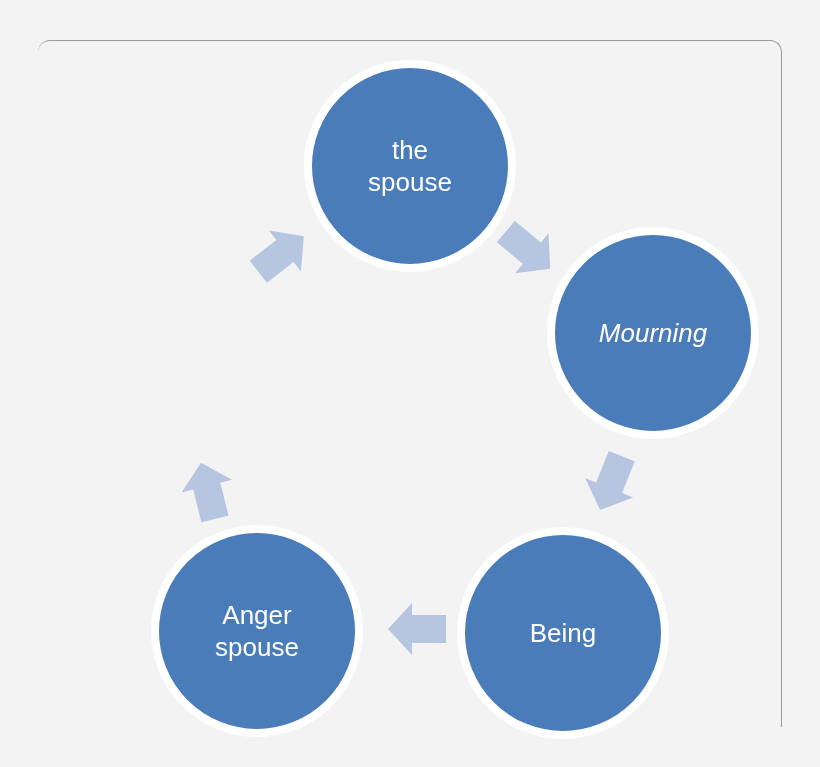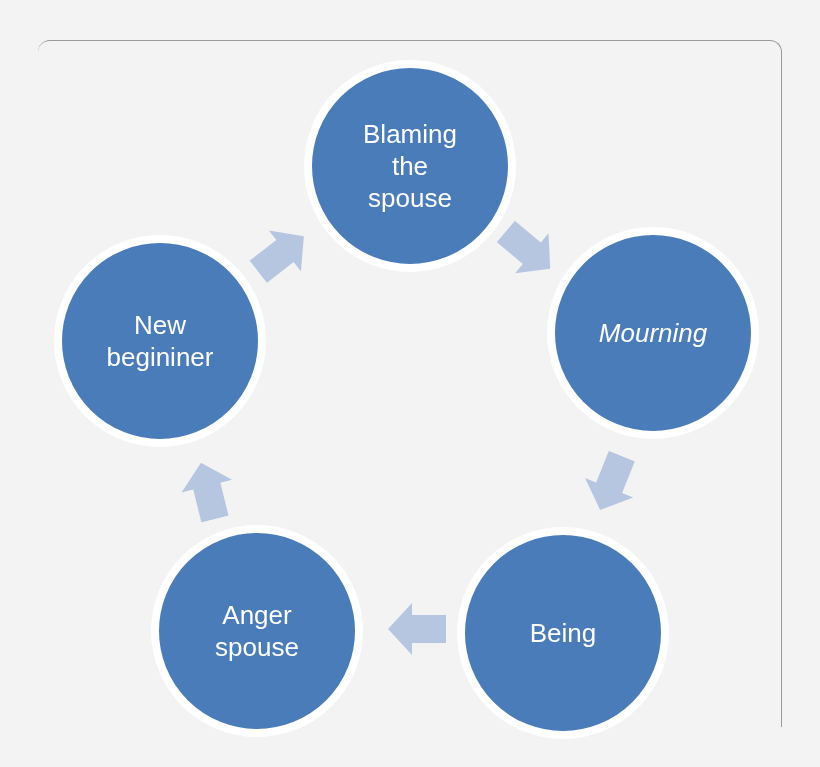--- a/index.html
+++ b/index.html
@@ -94,21 +94,20 @@
   </div>
 
   <div class="arrow arrow-5">
     <svg viewBox="0 0 58 52" xmlns="http://www.w3.org/2000/svg">
       <polygon points="0,12 34,12 34,0 58,26 34,52 34,40 0,40" fill="currentColor"></polygon>
     </svg>
   </div>
 
   <div class="node node-0">
     <div class="node-label">
-      <div>Blaming</div>
       <div>the</div>
       <div>spouse</div>
     </div>
   </div>
 
   <div class="node node-1">
     <div class="node-label">
       <div>Mourning</div>
     </div>
   </div>
@@ -119,20 +118,14 @@
     </div>
   </div>
 
   <div class="node node-3">
     <div class="node-label">
       <div>Anger</div>
       <div>spouse</div>
     </div>
   </div>
 
-  <div class="node node-4">
-    <div class="node-label">
-      <div>New</div>
-      <div>begininer</div>
-    </div>
-  </div>
 
 </div>
 
 </body></html>

